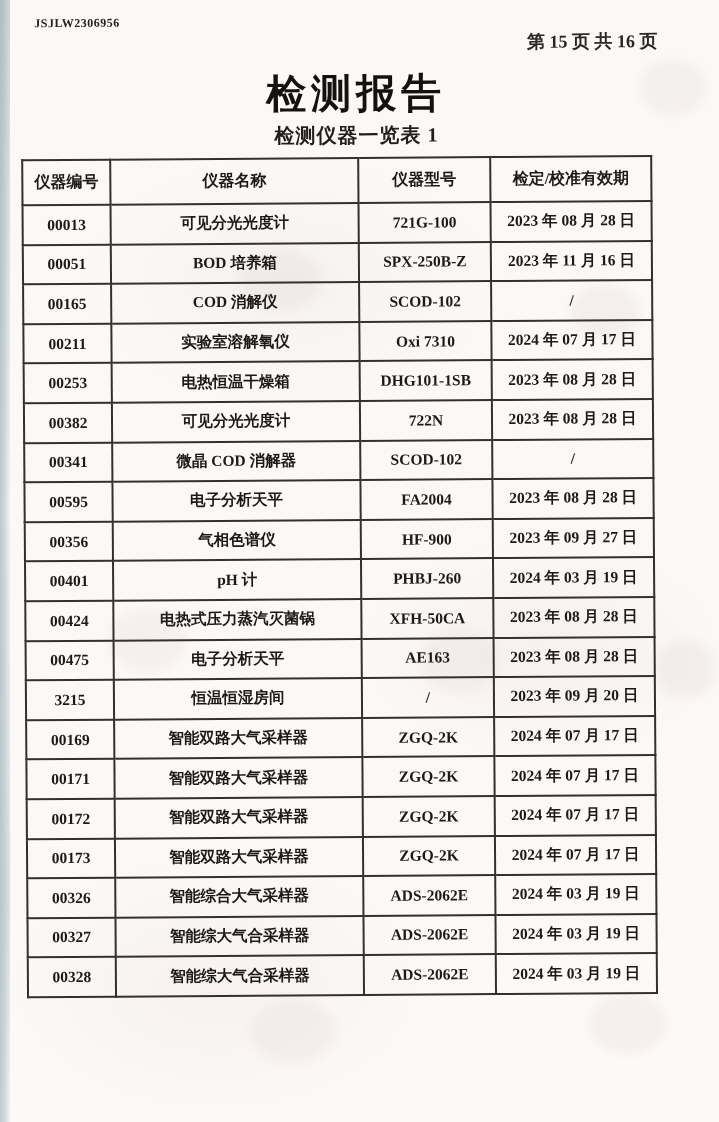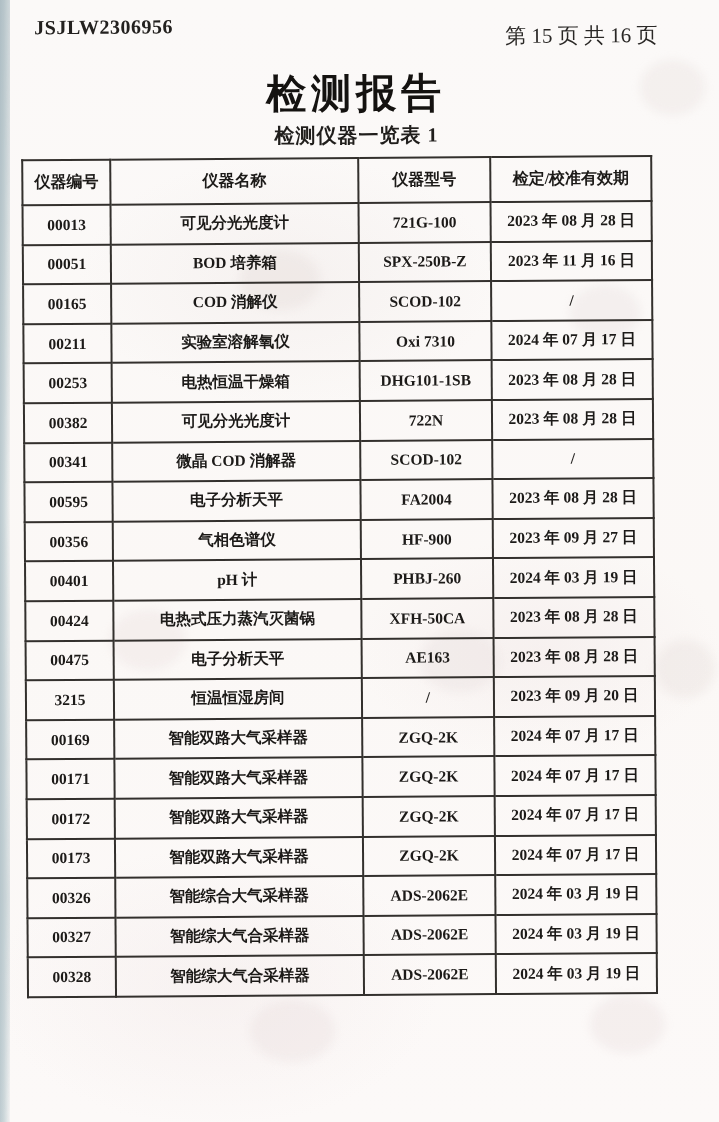--- a/index.html
+++ b/index.html
@@ -64,29 +64,29 @@
   .top-row {
     position: absolute;
     top: 14px;
     left: 38px;
     right: 58px;
     display: flex;
     justify-content: space-between;
     align-items: flex-start;
   }
   .doc-no {
-    font-size: 20px;
+    font-size: 12px;
     font-weight: bold;
     letter-spacing: 0.5px;
     color: #23211f;
   }
   .page-info {
-    margin-top: 9px;
-    font-size: 21px;
-    font-weight: normal;
+    margin-top: 17px;
+    font-size: 18px;
+    font-weight: bold;
     color: #2a2826;
   }
   .title {
     position: absolute;
     top: 66px;
     left: 0;
     width: 100%;
     margin: 0;
     text-align: center;
     font-size: 40px;

